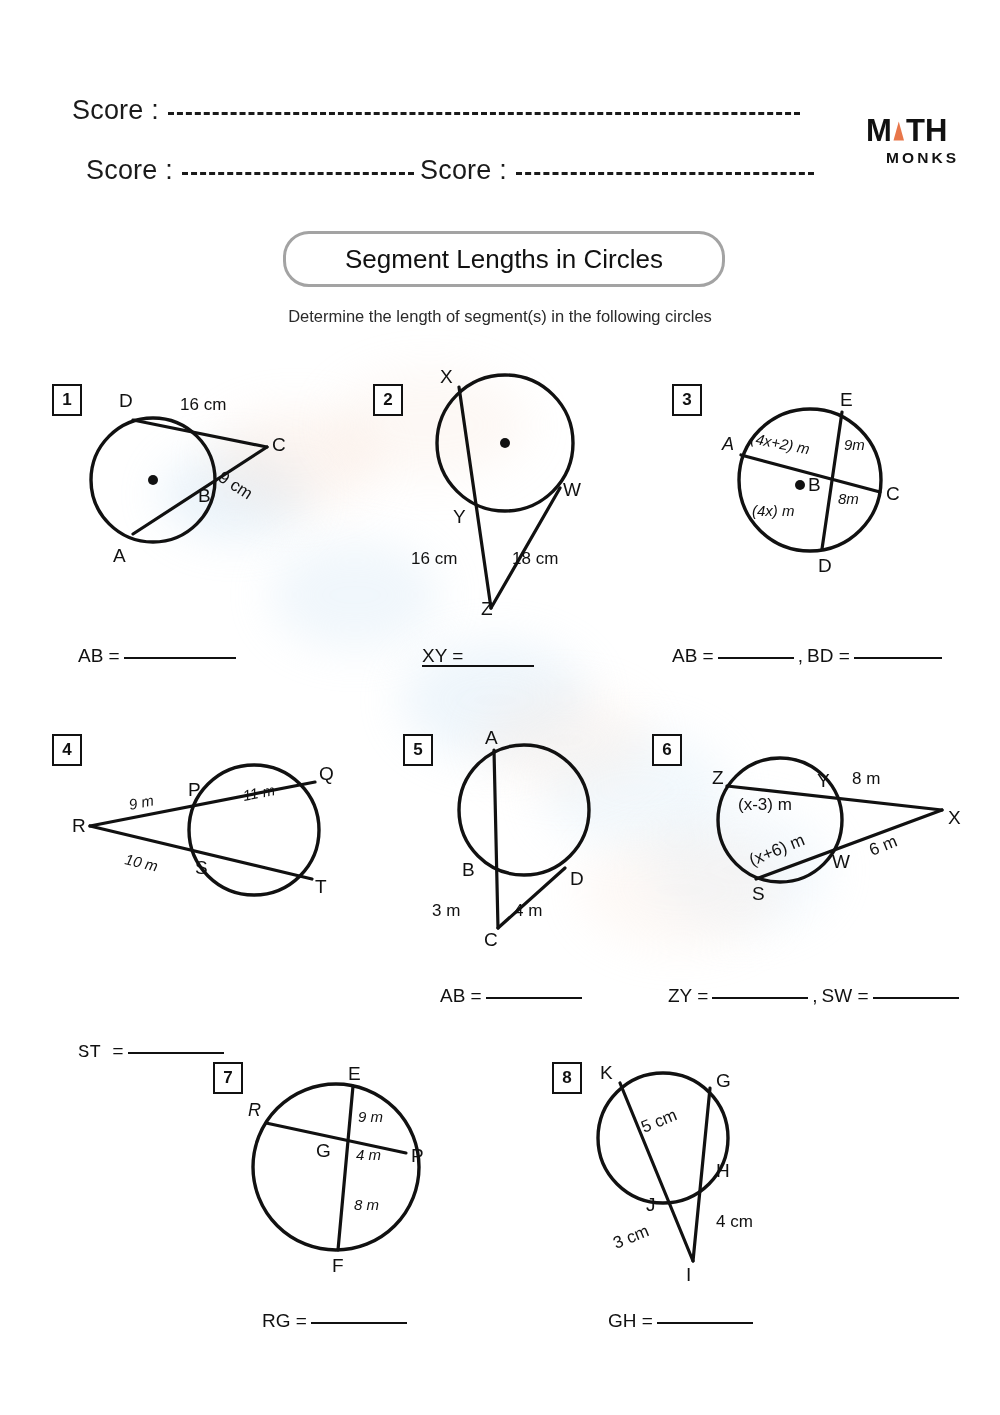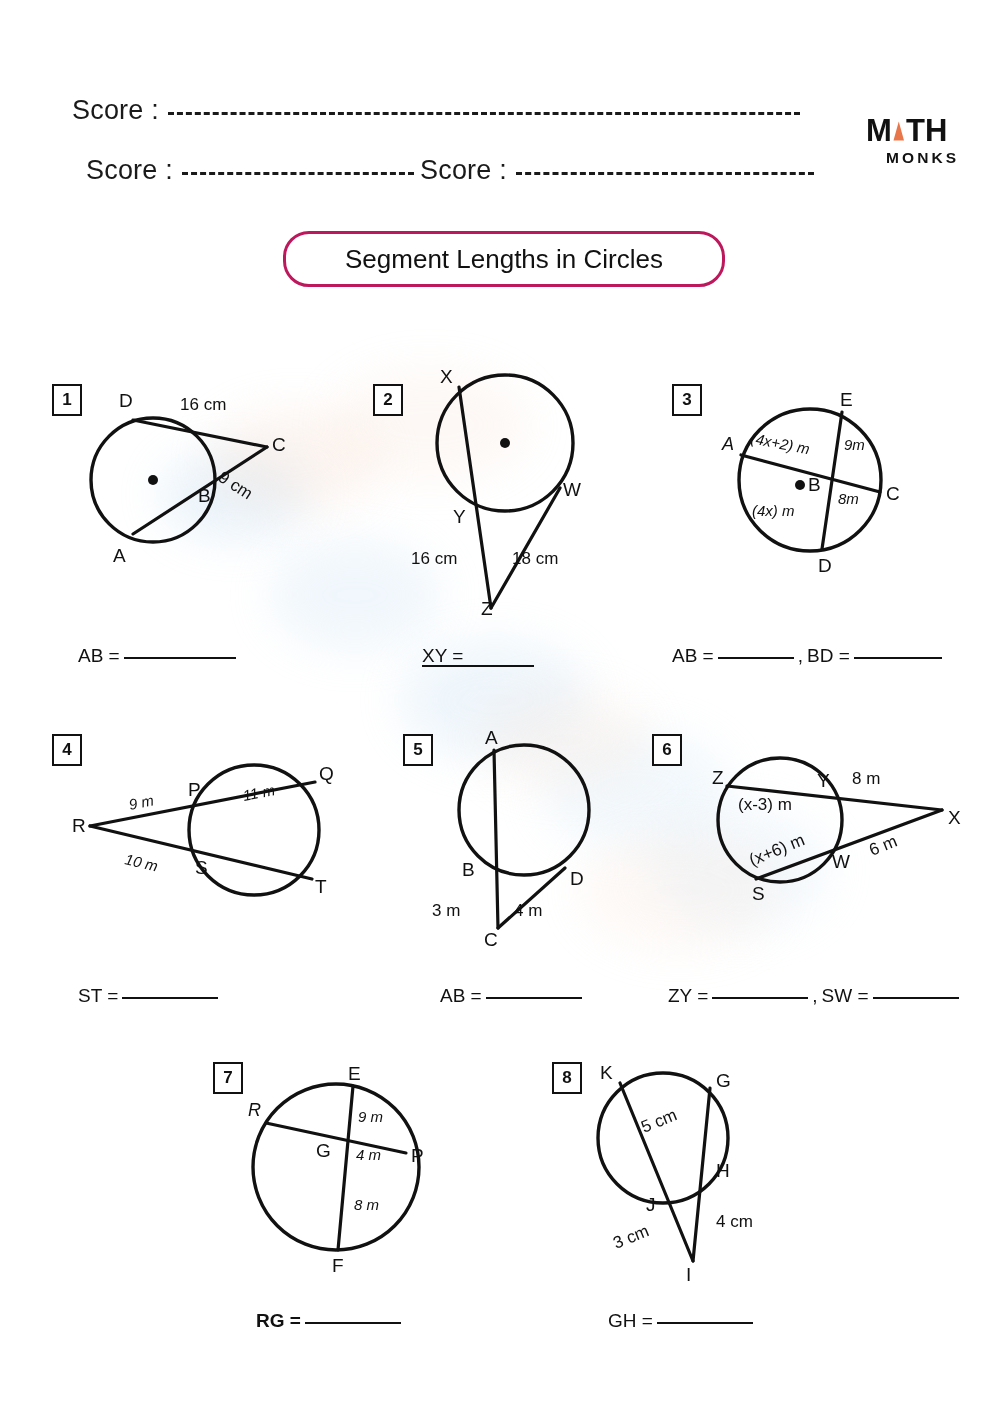--- a/index.html
+++ b/index.html
@@ -27,21 +27,21 @@
   }
   .logo{position:absolute;left:866px;top:114px;width:106px;text-align:left;}
   .logo-main{position:relative;height:34px;}
   .logo-main svg{display:block;}
   .logo-sub{font-size:15.5px;font-weight:bold;letter-spacing:3.1px;
             margin-top:1px;margin-left:20px;color:#111;}
 
   
   .titlepill{
     position:absolute;left:283px;top:231px;width:436px;height:50px;
-    border:3px solid #be185d;border-radius:26px;
+    border:3px solid #a3a3a3;border-radius:26px;
     display:flex;align-items:center;justify-content:center;
     font-size:26px;color:#111;z-index:2;background:#fff;
   }
   .subtitle{
     position:absolute;left:0;top:307px;width:1000px;text-align:center;
     font-size:16.5px;color:#2a2a2a;z-index:2;
   }
 
   
   .prob{position:absolute;z-index:2;}
@@ -110,20 +110,21 @@
           <text x="0" y="27" font-size="31" font-weight="bold" font-family="Liberation Sans, sans-serif" fill="#111">M</text>
           <polygon points="38,26.5 27.5,26.5 32.75,7.5" fill="#E8764A"></polygon>
           <text x="40" y="27" font-size="31" font-weight="bold" font-family="Liberation Sans, sans-serif" fill="#111">TH</text>
         </svg>
       </div>
       <div class="logo-sub">MONKS</div>
     </div>
   </div>
 
   <div class="titlepill">Segment Lengths in Circles</div>
+  <div class="subtitle">Determine the length of segment(s) in the following circles</div>
 
   <div class="prob" style="left:0;top:0;">
     <div class="numbox" style="left:52px;top:384px;">1</div>
     <div class="fig" style="left:85px;top:385px;">
       <svg width="220" height="190" viewBox="0 0 220 190">
         <circle class="cir" cx="68" cy="95" r="62"></circle>
         <circle class="dot" cx="68" cy="95" r="5"></circle>
 
         <line class="ln" x1="48" y1="35" x2="182" y2="62"></line>
 
@@ -209,21 +210,21 @@
         <text class="lbl" x="0" y="84">R</text>
         <text class="lbl" x="116" y="48">P</text>
         <text class="lbl" x="247" y="32">Q</text>
         <text class="lbl" x="123" y="126">S</text>
         <text class="lbl" x="243" y="145">T</text>
         <text class="meas-i" x="58" y="62" transform="rotate(-11 58 62)">9 m</text>
         <text class="meas-i" x="172" y="53" transform="rotate(-11 172 53)">11 m</text>
         <text class="meas-i" x="52" y="116" transform="rotate(13 52 116)">10 m</text>
       </svg>
     </div>
-    <div class="ans" style="left:78px;top:985px;">
+    <div class="ans" style="left:78px;top:1041px;font-family:Liberation Mono, monospace;">
       <span>ST =</span>
       <span class="ansline" style="width:96px;"></span>
     </div>
   </div>
 
   <div class="prob">
     <div class="numbox" style="left:403px;top:734px;">5</div>
     <div class="fig" style="left:432px;top:728px;">
       <svg width="200" height="220" viewBox="0 0 200 220">
         <circle class="cir" cx="92" cy="82" r="65"></circle>
@@ -287,21 +288,21 @@
         <text class="lbl-i" x="0" y="54">R</text>
         <text class="lbl" x="100" y="18">E</text>
         <text class="lbl" x="68" y="95">G</text>
         <text class="lbl" x="163" y="100">P</text>
         <text class="lbl" x="84" y="210">F</text>
         <text class="meas-i" x="110" y="60">9 m</text>
         <text class="meas-i" x="108" y="98">4 m</text>
         <text class="meas-i" x="106" y="148">8 m</text>
       </svg>
     </div>
-    <div class="ans" style="left:256px;top:1310px;font-weight:bold;">
+    <div class="ans" style="left:262px;top:1310px;">
       <span>RG =</span>
       <span class="ansline" style="width:96px;"></span>
     </div>
   </div>
 
   <div class="prob">
     <div class="numbox" style="left:552px;top:1062px;">8</div>
     <div class="fig" style="left:588px;top:1055px;">
       <svg width="200" height="230" viewBox="0 0 200 230">
         <circle class="cir" cx="75" cy="83" r="65"></circle>

